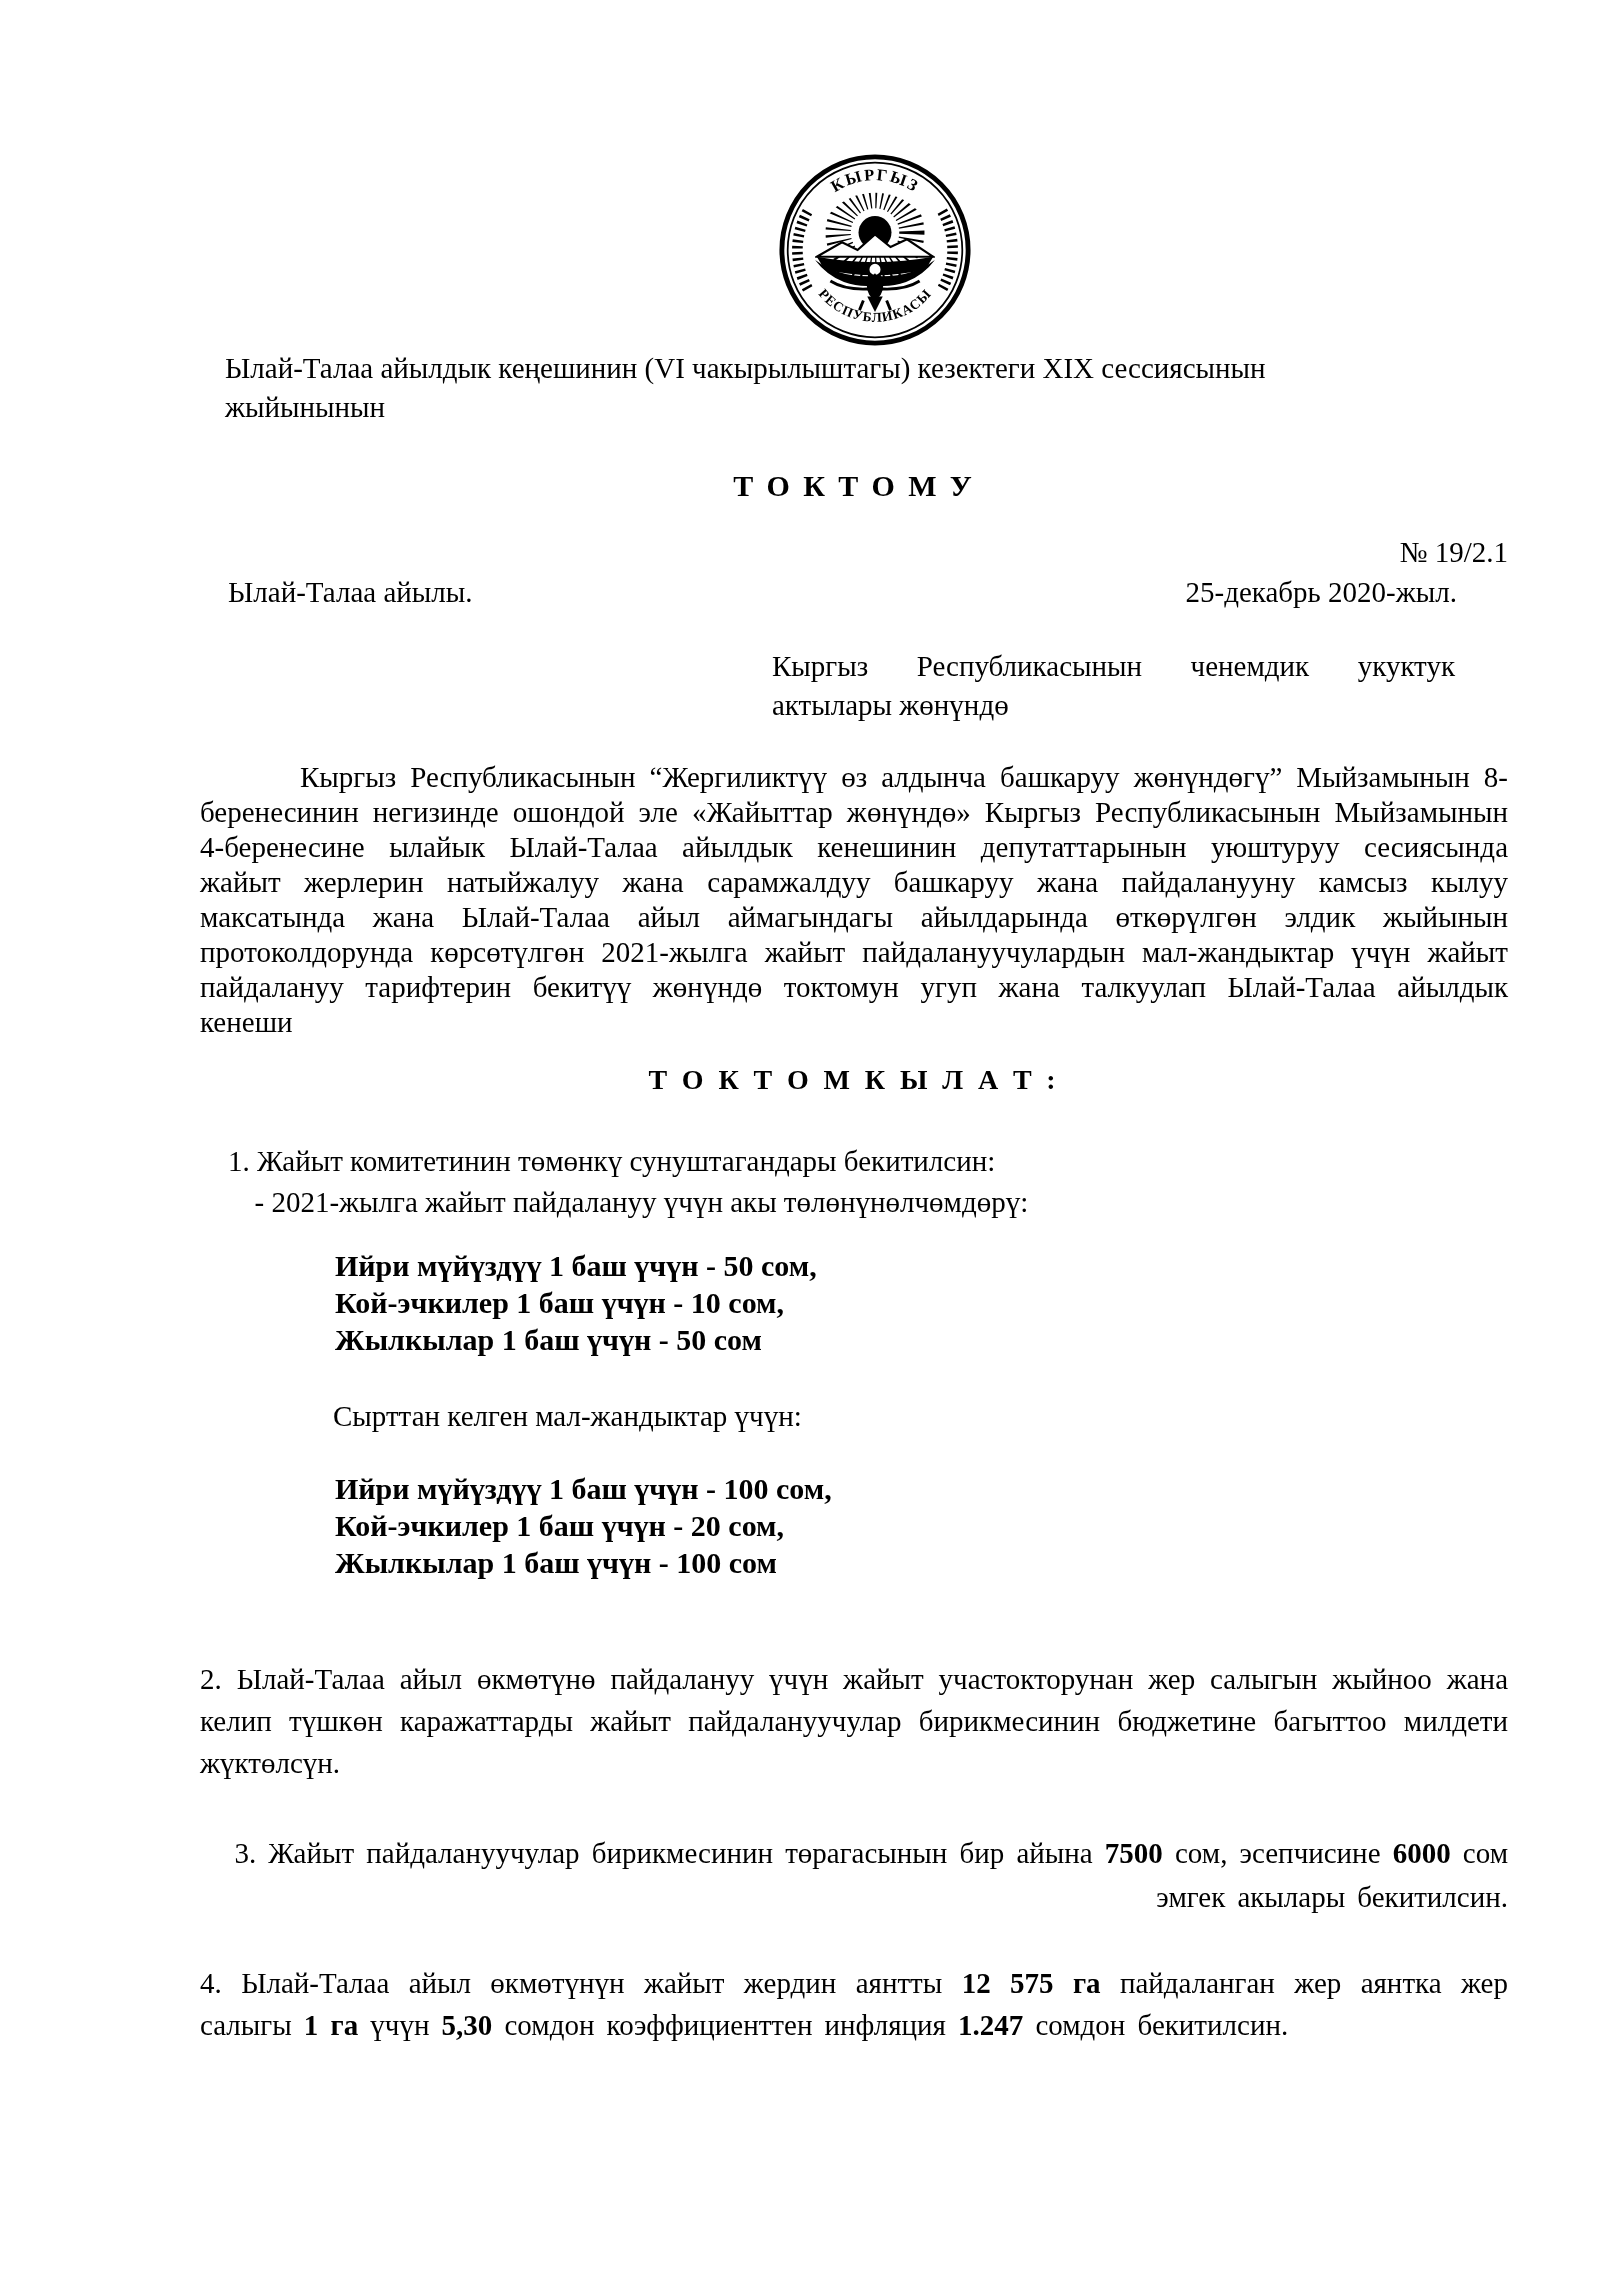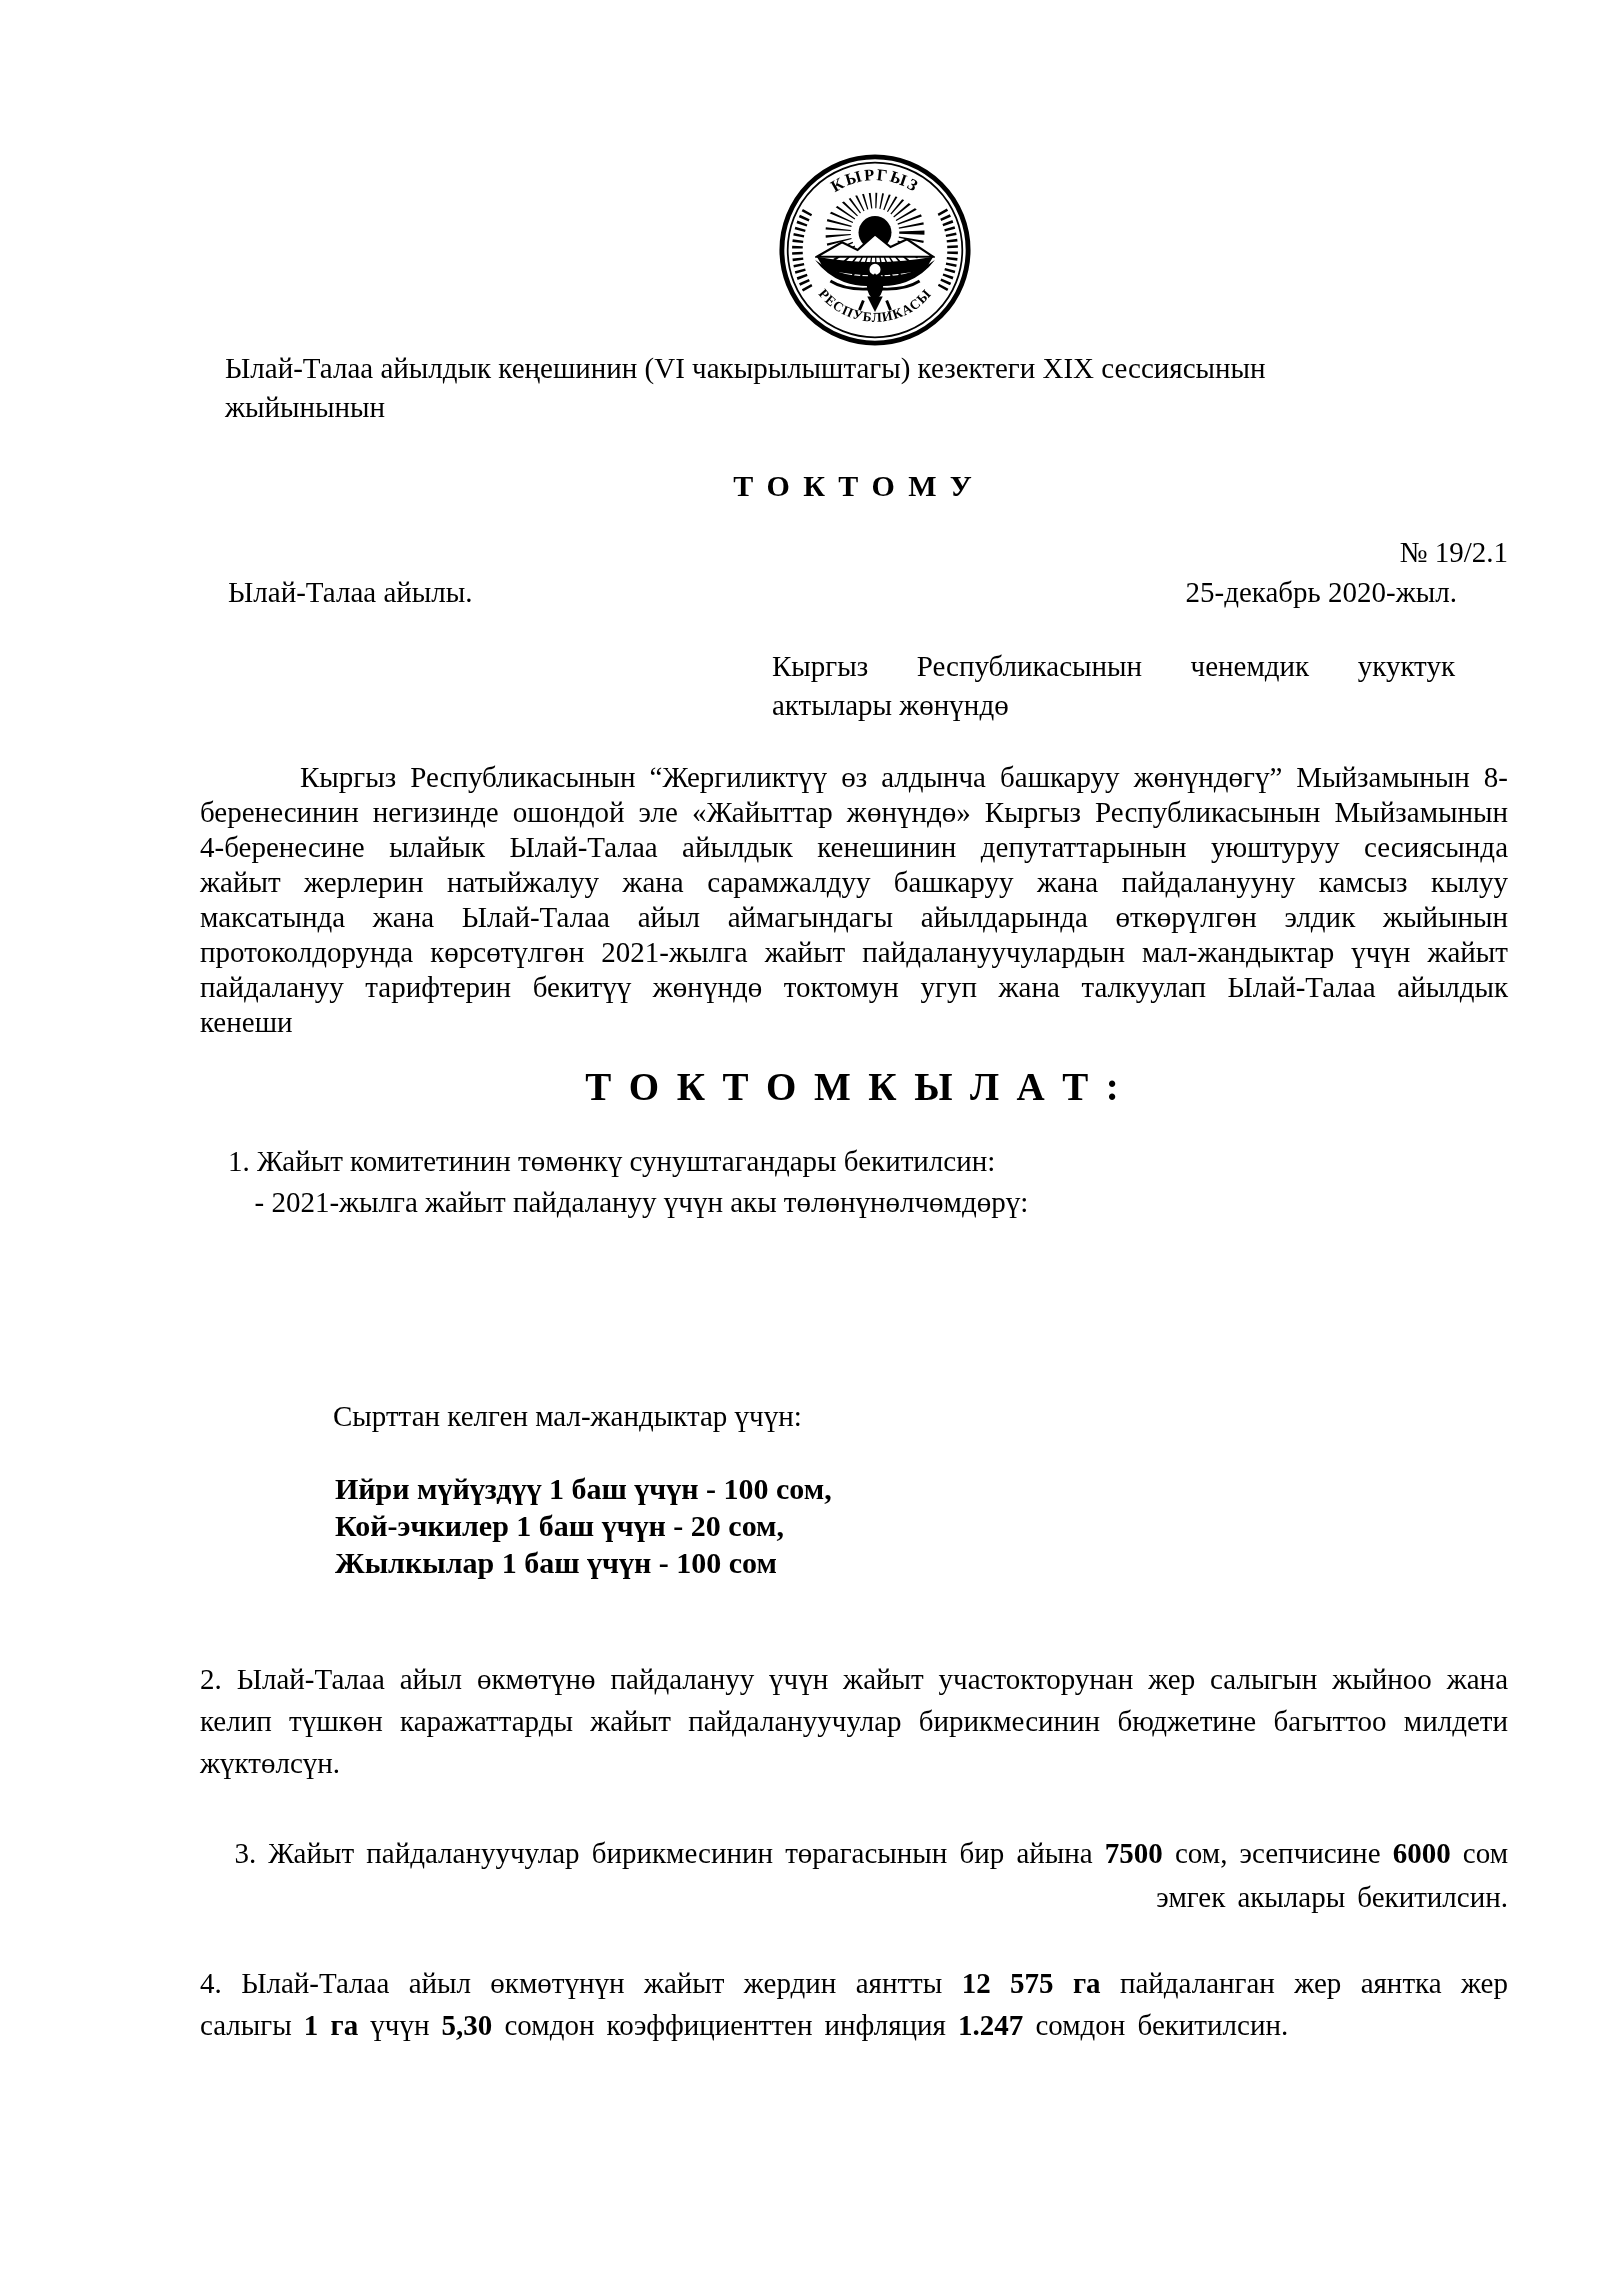--- a/index.html
+++ b/index.html
@@ -18,21 +18,21 @@
     font-weight:bold;font-size:30px;letter-spacing:2.9px;}
   .decree-number{left:200px;top:536px;width:1308px;text-align:right;}
   .place-date{left:200px;top:576px;width:1308px;display:flex;
     justify-content:space-between;box-sizing:border-box;
     padding-left:28px;padding-right:51px;}
   .subject{left:772px;top:647px;width:683px;line-height:39px;}
   .subject .l1{text-align:justify;text-align-last:justify;}
   .preamble{left:200px;top:760px;width:1308px;text-align:justify;
     text-indent:100px;line-height:35px;word-spacing:4.9px;}
   .decree-heading{left:200px;top:1064px;width:1308px;text-align:center;
-    font-weight:bold;font-size:39px;letter-spacing:3.9px;}
+    font-weight:bold;font-size:28px;letter-spacing:3.9px;}
   .item1{left:228px;top:1141px;width:1264px;line-height:41px;}
   .item1 .sub{margin-left:26.5px;}
   .tariff-block{left:335px;width:980px;font-weight:bold;font-size:30px;line-height:37px;}
   .tariff-local{top:1247px;}
   .external-label{left:333px;top:1400px;width:882px;}
   .tariff-external{top:1470px;}
   .body-par{left:200px;width:1308px;text-align:justify;word-spacing:4.9px;font-family:Liberation Serif, serif;}
   .item2{top:1658px;line-height:42px;}
   .item3{top:1831px;line-height:44px;text-align:right;}
   .item4{top:1962px;line-height:42px;}
@@ -112,20 +112,25 @@
 
   <div class="abs preamble">Кыргыз Республикасынын “Жергиликтүү өз алдынча башкаруу жөнүндөгү” Мыйзамынын 8-беренесинин негизинде ошондой эле «Жайыттар жөнүндө» Кыргыз Республикасынын Мыйзамынын 4-беренесине ылайык Ылай-Талаа айылдык кенешинин депутаттарынын уюштуруу сесиясында жайыт жерлерин натыйжалуу жана сарамжалдуу башкаруу жана пайдаланууну камсыз кылуу максатында жана Ылай-Талаа айыл аймагындагы айылдарында өткөрүлгөн элдик жыйынын протоколдорунда көрсөтүлгөн 2021-жылга жайыт пайдалануучулардын мал-жандыктар үчүн жайыт пайдалануу тарифтерин бекитүү жөнүндө токтомун угуп жана талкуулап Ылай-Талаа айылдык кенеши</div>
 
   <div class="abs decree-heading">Т О К Т О М   К Ы Л А Т :</div>
 
   <div class="abs item1">
     <div>1. Жайыт комитетинин төмөнкү сунуштагандары бекитилсин:</div>
     <div class="sub">- 2021-жылга жайыт пайдалануу үчүн акы төлөнүнөлчөмдөрү:</div>
   </div>
 
+  <div class="abs tariff-block tariff-local">
+    <div>Ийри мүйүздүү 1  баш үчүн - 50 сом,</div>
+    <div>Кой-эчкилер 1 баш үчүн - 10 сом,</div>
+    <div>Жылкылар 1 баш үчүн - 50 сом</div>
+  </div>
 
   <div class="abs external-label">Сырттан келген мал-жандыктар үчүн:</div>
 
   <div class="abs tariff-block tariff-external">
     <div>Ийри мүйүздүү 1  баш үчүн - 100 сом,</div>
     <div>Кой-эчкилер 1 баш үчүн - 20 сом,</div>
     <div>Жылкылар 1 баш үчүн - 100 сом</div>
   </div>
 
   <div class="abs body-par item2">2. Ылай-Талаа айыл өкмөтүнө пайдалануу үчүн жайыт участокторунан жер салыгын жыйноо жана келип түшкөн каражаттарды жайыт пайдалануучулар бирикмесинин бюджетине багыттоо милдети жүктөлсүн.</div>

